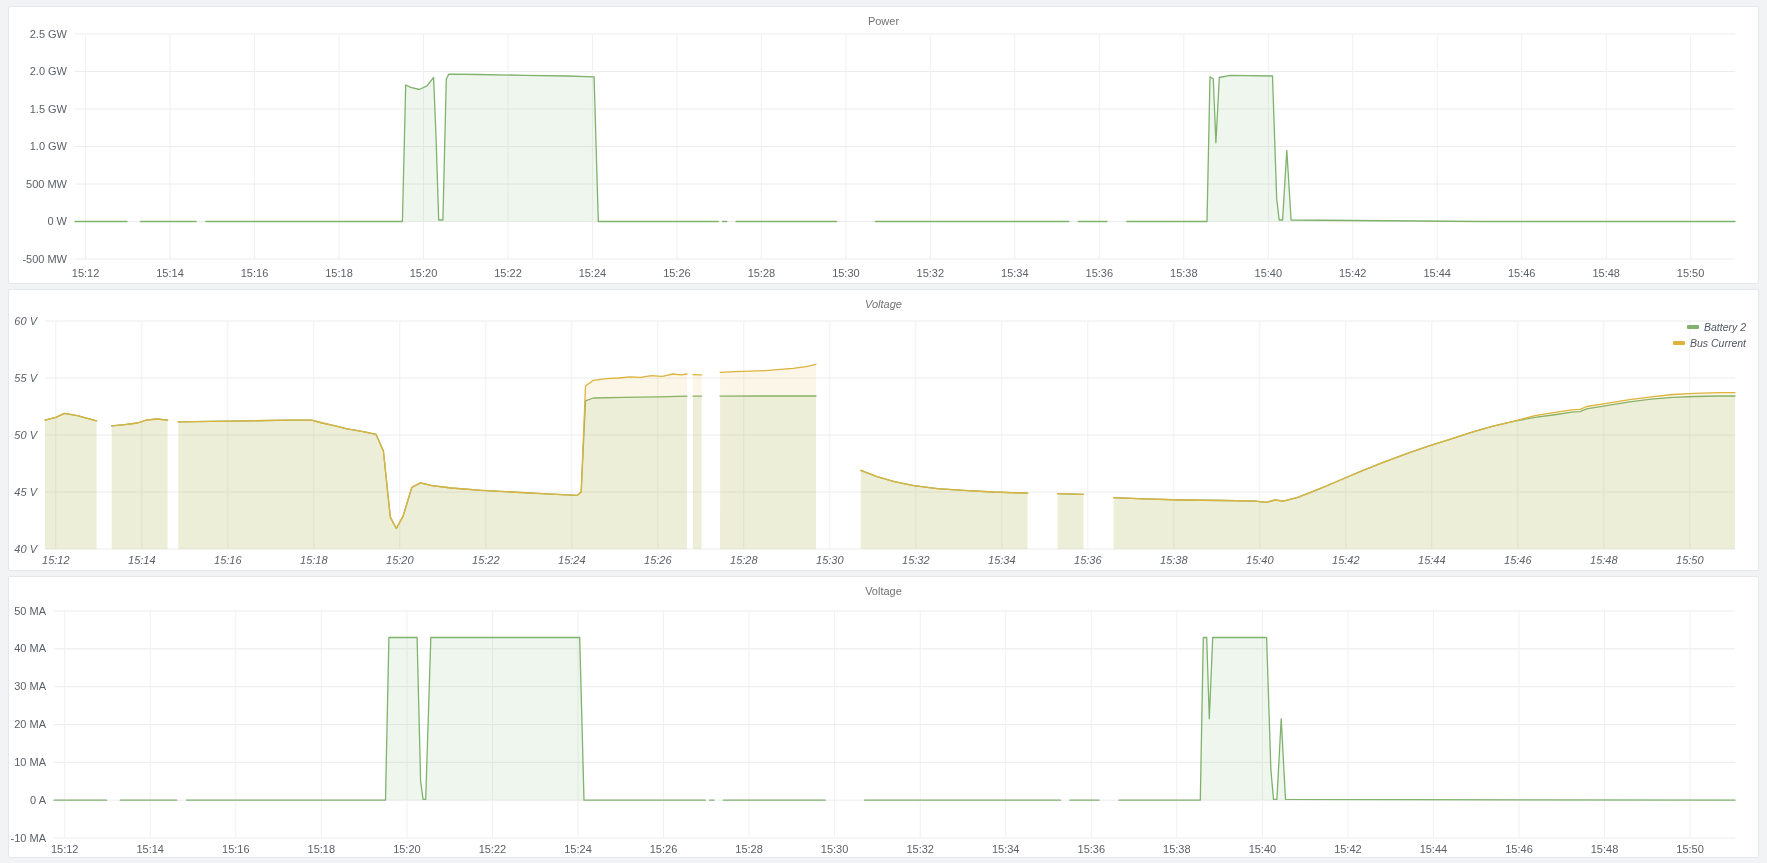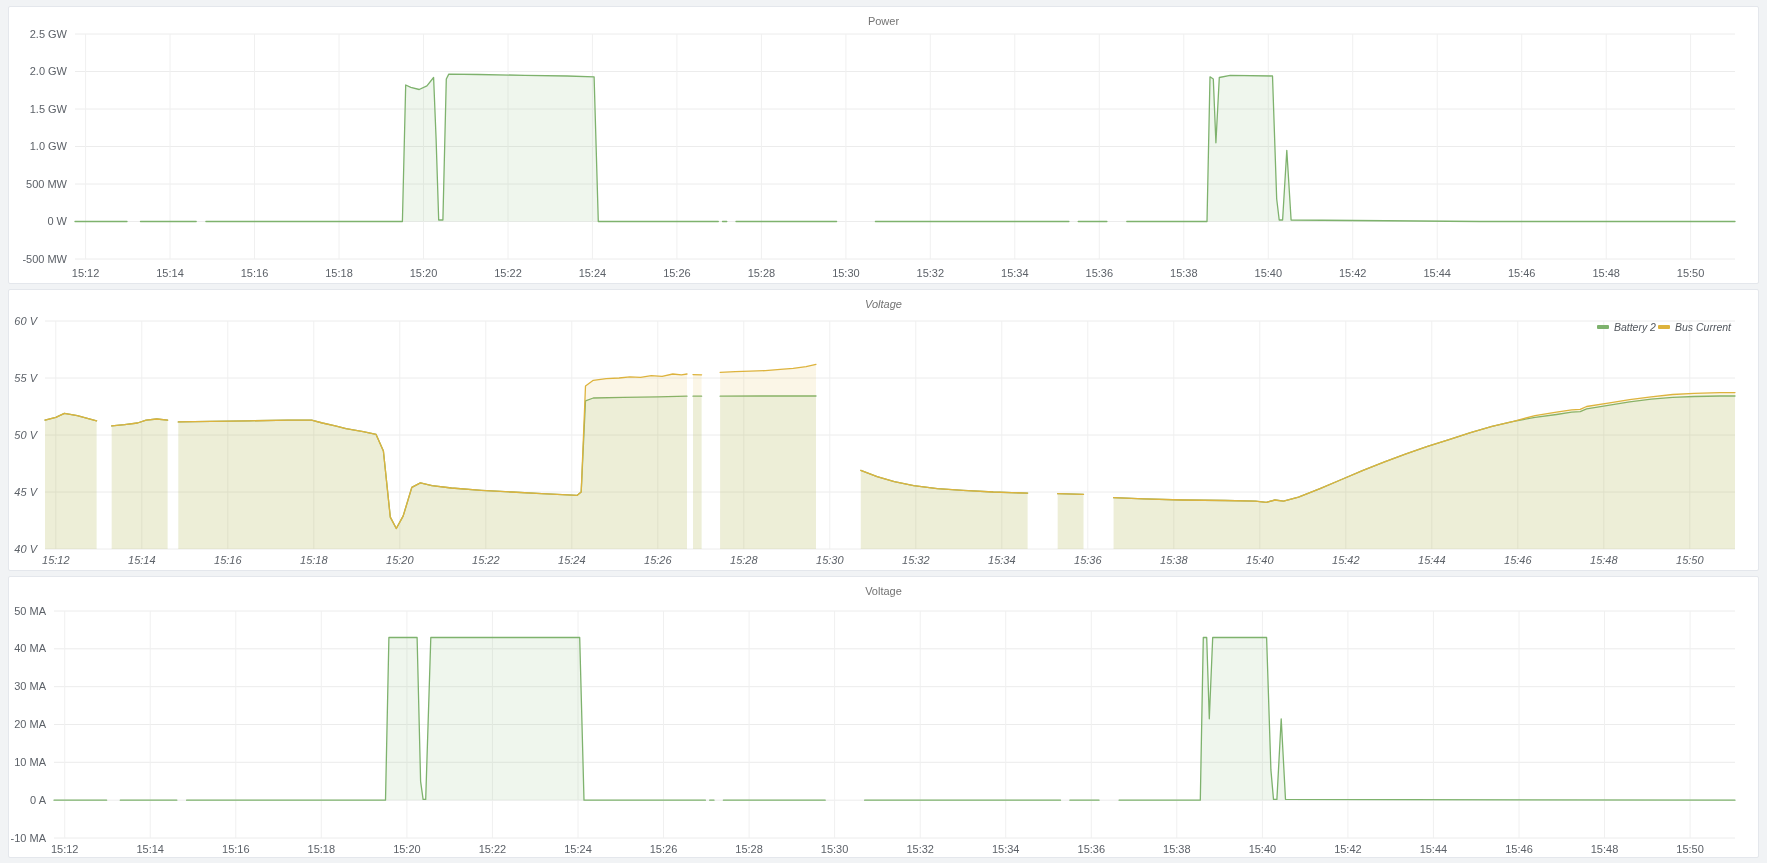--- a/index.html
+++ b/index.html
@@ -17,22 +17,22 @@
   #panel-voltage{top:289px;height:282px;font-style:italic;}
   #panel-current{top:576px;height:282px;}
   .panel-title{
     position:absolute;top:7px;left:0;width:100%;text-align:center;
     font-size:11px;font-weight:500;color:#737373;line-height:14px;
     cursor:pointer;z-index:2;
   }
   .chart-svg{position:absolute;top:0;left:0;z-index:1;}
   .tick{font-size:11px;fill:#5c6168;font-family:"Liberation Sans",sans-serif;}
   .legend{
-    position:absolute;top:30px;right:27px;z-index:3;
-    display:flex;flex-direction:row;gap:2px;
+    position:absolute;top:30px;right:12px;z-index:3;
+    display:flex;flex-direction:column;align-items:flex-end;gap:2px;
   }
   .legend-item{
     display:flex;align-items:center;gap:5px;height:14px;cursor:pointer;
     font-size:10.5px;color:#52575e;
   }
   .legend-swatch{width:12px;height:4px;border-radius:1px;display:inline-block;}
 </style>
 </head>
 <body>
 

